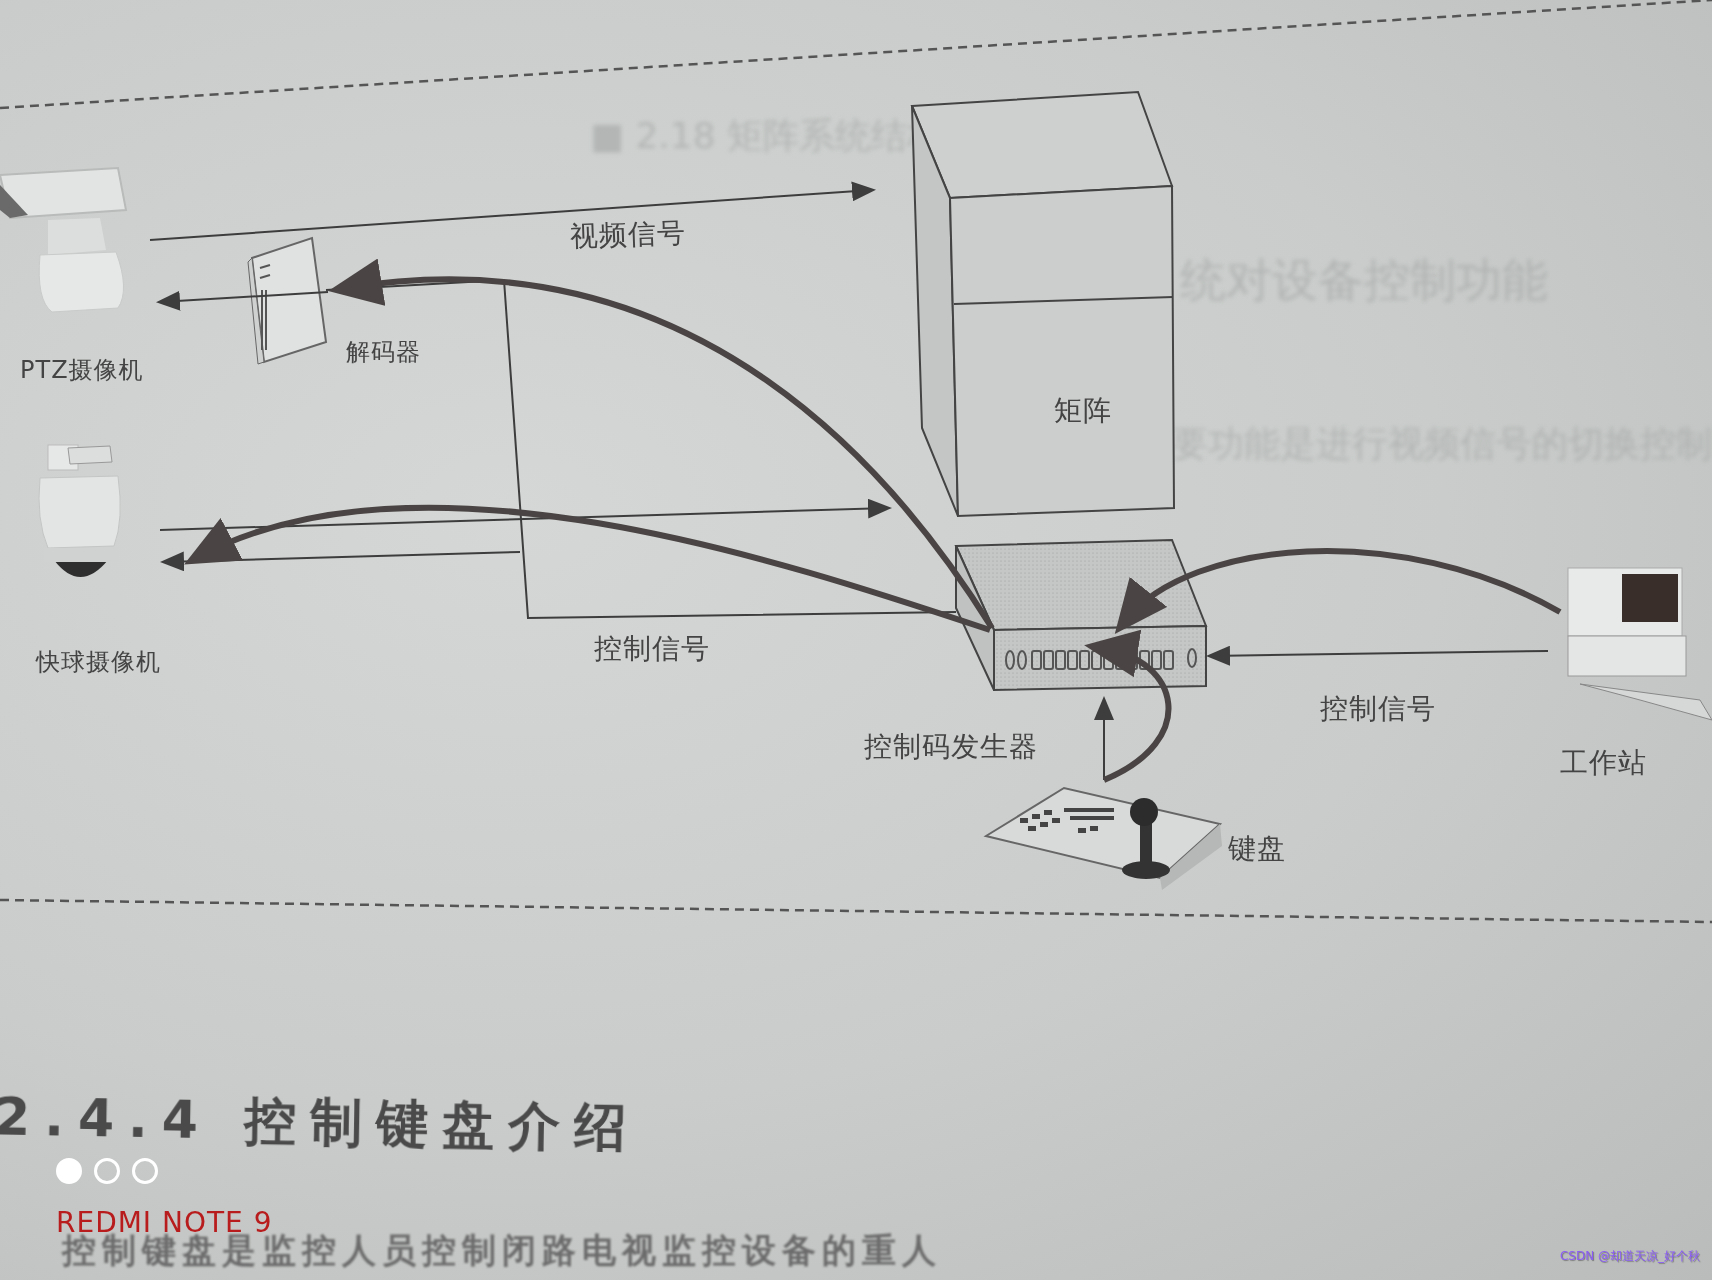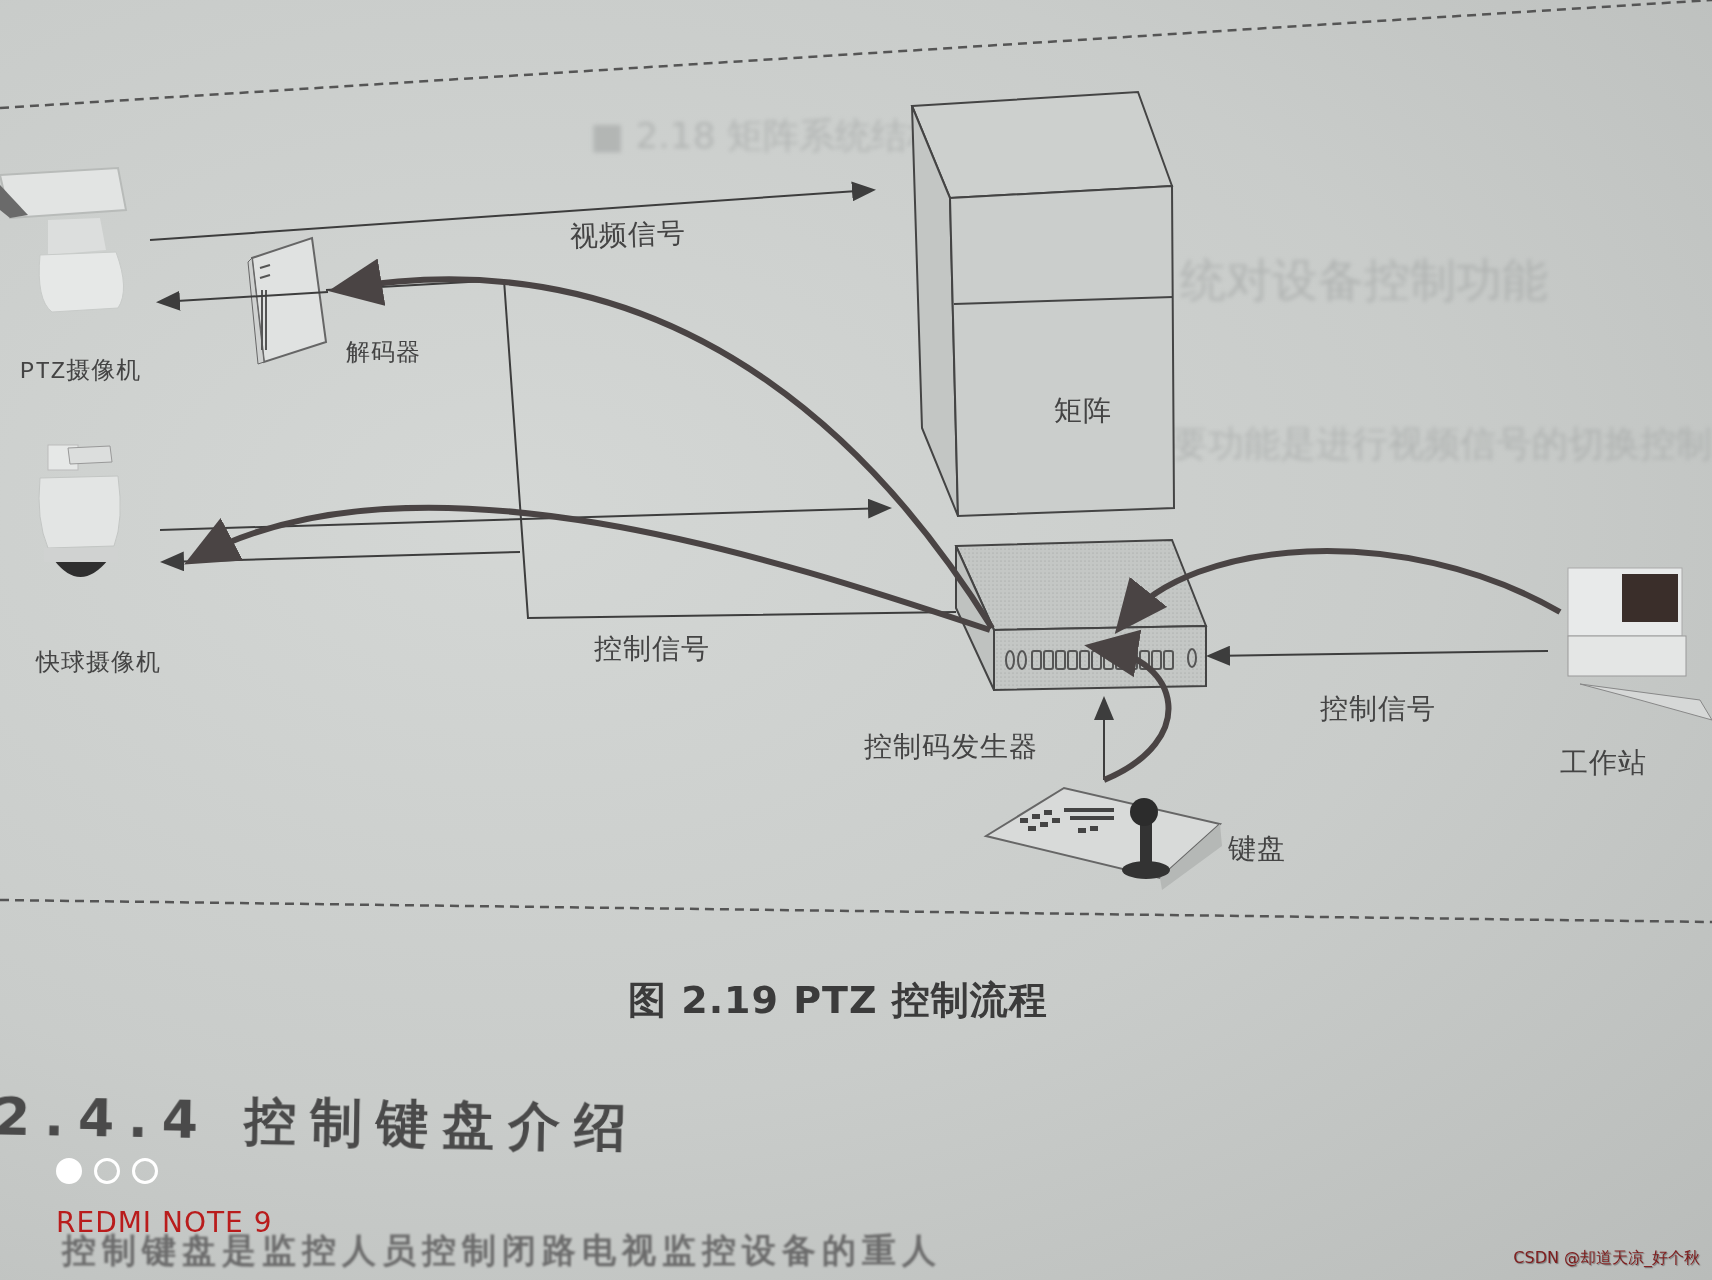--- a/index.html
+++ b/index.html
@@ -12,21 +12,21 @@
   .scene { position:absolute; left:0; top:0; width:1712px; height:1280px; }
   .lbl { position:absolute; font-size:28px; color:#444; white-space:nowrap; letter-spacing:1px; }
   .lbl.small { font-size:24px; }
   .caption { position:absolute; left:628px; top:975px; font-size:38px; color:#3b3b3b; font-weight:bold; letter-spacing:1px; }
   .section { position:absolute; left:-6px; top:1088px; font-size:52px; font-weight:bold; color:#4a4a4a; letter-spacing:14px; transform:rotate(1deg); filter:blur(0.6px); }
   .body-text { position:absolute; left:62px; top:1228px; font-size:34px; font-weight:bold; color:#6b6b6b; letter-spacing:6px; filter:blur(1.2px); white-space:nowrap; }
   .watermark-dots { position:absolute; left:56px; top:1158px; display:flex; gap:12px; }
   .dot { width:26px; height:26px; border-radius:50%; box-sizing:border-box; border:3px solid #fff; }
   .dot.filled { background:#fff; }
   .device-label { position:absolute; left:56px; top:1206px; font-size:28px; color:#b91c1c; letter-spacing:1px; }
-  .csdn { position:absolute; right:12px; top:1248px; font-size:16px; color:#7f1d1d; text-shadow:1px 1px 1px #777; }
+  .csdn { position:absolute; right:12px; top:1248px; font-size:12px; color:#8b5cf6; text-shadow:1px 1px 1px #777; }
   .ghost { position:absolute; color:#9ea1a0; font-size:36px; filter:blur(2px); opacity:0.55; white-space:nowrap; }
 </style>
 </head>
 <body>
 
 <div class="scene">
 
   <div class="ghost" style="left:590px;top:112px;">■ 2.18 矩阵系统结构</div>
   <div class="ghost" style="left:1180px;top:250px;font-size:46px;">统对设备控制功能</div>
   <div class="ghost" style="left:1100px;top:420px;">的主要功能是进行视频信号的切换控制</div>
@@ -139,33 +139,32 @@
     <line x1="520" y1="552" x2="164" y2="562" stroke="#3d3d3d" stroke-width="2" marker-end="url(#arr)"></line>
     <line x1="1548" y1="651" x2="1210" y2="656" stroke="#3d3d3d" stroke-width="2" marker-end="url(#arr)"></line>
     <line x1="1104" y1="780" x2="1104" y2="700" stroke="#3d3d3d" stroke-width="2" marker-end="url(#arr)"></line>
 
     <path d="M992,628 C900,480 700,230 346,288" fill="none" stroke="#4a4444" stroke-width="6" marker-end="url(#arrBig)"></path>
     <path d="M990,630 C780,560 420,440 200,556" fill="none" stroke="#4a4444" stroke-width="6" marker-end="url(#arrBig)"></path>
     <path d="M1560,612 C1400,520 1190,540 1126,620" fill="none" stroke="#4a4444" stroke-width="6" marker-end="url(#arrBig)"></path>
     <path d="M1104,780 C1200,740 1180,660 1102,648" fill="none" stroke="#4a4444" stroke-width="6" marker-end="url(#arrBig)"></path>
   </svg>
 
-  <div class="lbl small" style="left:20px;top:354px;font-family:Liberation Mono, monospace;">PTZ摄像机</div>
+  <div class="lbl small" style="left:20px;top:354px;">PTZ摄像机</div>
   <div class="lbl small" style="left:338px;top:336px;margin-left:8px;">解码器</div>
   <div class="lbl small" style="left:36px;top:606px;margin-top:40px;">快球摄像机</div>
   <div class="lbl" style="left:1026px;top:392px;margin-left:28px;">矩阵</div>
   <div class="lbl" style="left:828px;top:728px;margin-left:36px;">控制码发生器</div>
   <div class="lbl" style="left:1228px;top:830px;">键盘</div>
   <div class="lbl" style="left:1560px;top:744px;">工作站</div>
 
   <div class="lbl" style="left:570px;top:216px;transform:rotate(-2deg);">视频信号</div>
   <div class="lbl" style="left:594px;top:630px;">控制信号</div>
   <div class="lbl" style="left:1320px;top:690px;">控制信号</div>
 
-  <div class="caption">图 2.19   PTZ 控制流程</div>
   <div class="section">2.4.4  控制键盘介绍</div>
   <div class="body-text">控制键盘是监控人员控制闭路电视监控设备的重人</div>
 
   <div class="watermark-dots">
     <div class="dot filled"></div>
     <div class="dot"></div>
     <div class="dot"></div>
   </div>
   <div class="device-label">REDMI NOTE 9</div>
   <div class="csdn">CSDN @却道天凉_好个秋</div>

